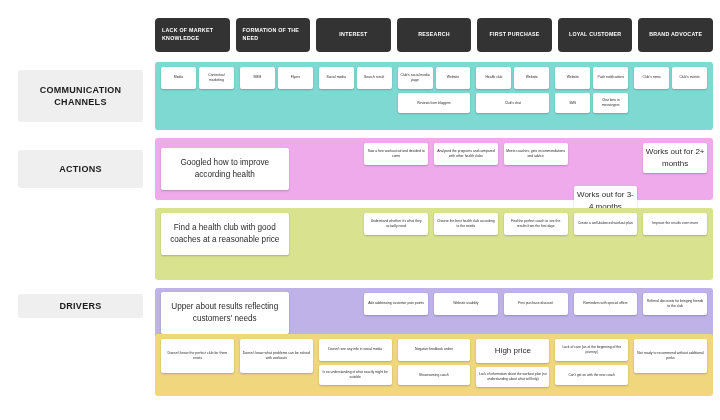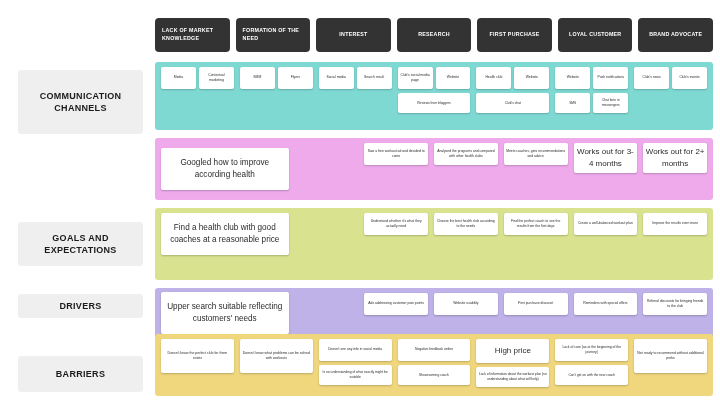--- a/index.html
+++ b/index.html
@@ -105,32 +105,29 @@
         <span>First purchase</span>
       </div>
     <div class="stage-chip center">
         <span>Loyal customer</span>
       </div>
     <div class="stage-chip center">
         <span>Brand advocate</span>
       </div>
   </div>
 
-  <div class="rail-label" style="top:70px;height:64px">
+  <div class="rail-label" style="top:70px;height:52px">
       <span>Communication channels</span>
     </div>
-  <div class="rail-label" style="top:222px;height:44px">
-      <span>Goals and expectations</span>
+  <div class="rail-label" style="top:150px;height:38px">
+      <span>Actions</span>
     </div>
   <div class="rail-label" style="top:294px;height:24px">
       <span>Drivers</span>
     </div>
-  <div class="rail-label" style="top:356px;height:36px">
-      <span>Barriers</span>
-    </div>
 
   <div class="lane" id="lane-0" style="top: 62px; height: 68px; background: rgb(127, 217, 211);">
       <div class="lane-cols">
         <div class="col">
           <div style="display: flex; gap: 3px; width: 100%;">
             <div class="card sm">Media</div>
             <div class="card sm">Contextual marketing</div>
           </div>
         </div>
         <div class="col">
@@ -198,21 +195,21 @@
           <div style="display: flex; gap: 3px; width: 100%;">
             <div class="card sm">Analysed the programs and compared with other health clubs</div>
           </div>
         </div>
         <div class="col">
           <div style="display: flex; gap: 3px; width: 100%;">
             <div class="card sm">Meets coaches, gets recommendations and advice</div>
           </div>
         </div>
         <div class="col">
-          <div style="display: flex; gap: 3px; width: 100%;">
+          <div style="display: flex; gap: 3px; width: 100%; margin-top: 43px;">
             <div class="card hi">Works out for 3-4 months</div>
           </div>
         </div>
         <div class="col">
           <div style="display: flex; gap: 3px; width: 100%;">
             <div class="card hi">Works out for 2+ months</div>
           </div>
         </div>
       </div>
     </div>
@@ -248,21 +245,21 @@
           <div style="display: flex; gap: 3px; width: 100%;">
             <div class="card sm">Improve the results even more</div>
           </div>
         </div>
       </div>
     </div>
   <div class="lane" id="lane-3" style="top: 288px; height: 50px; background: rgb(191, 178, 232);">
       <div class="lane-cols">
         <div class="col" style="flex: 2 1 0px; justify-content: center;">
           <div style="display: flex; gap: 3px; width: 100%;">
-            <div class="card big">Upper search suitable reflecting customers' needs</div>
+            <div class="card big">Upper about results reflecting customers' needs</div>
           </div>
         </div>
         <div class="col"></div>
         <div class="col">
           <div style="display: flex; gap: 3px; width: 100%;">
             <div class="card sm">Ads addressing customer pain points</div>
           </div>
         </div>
         <div class="col">
           <div style="display: flex; gap: 3px; width: 100%;">

